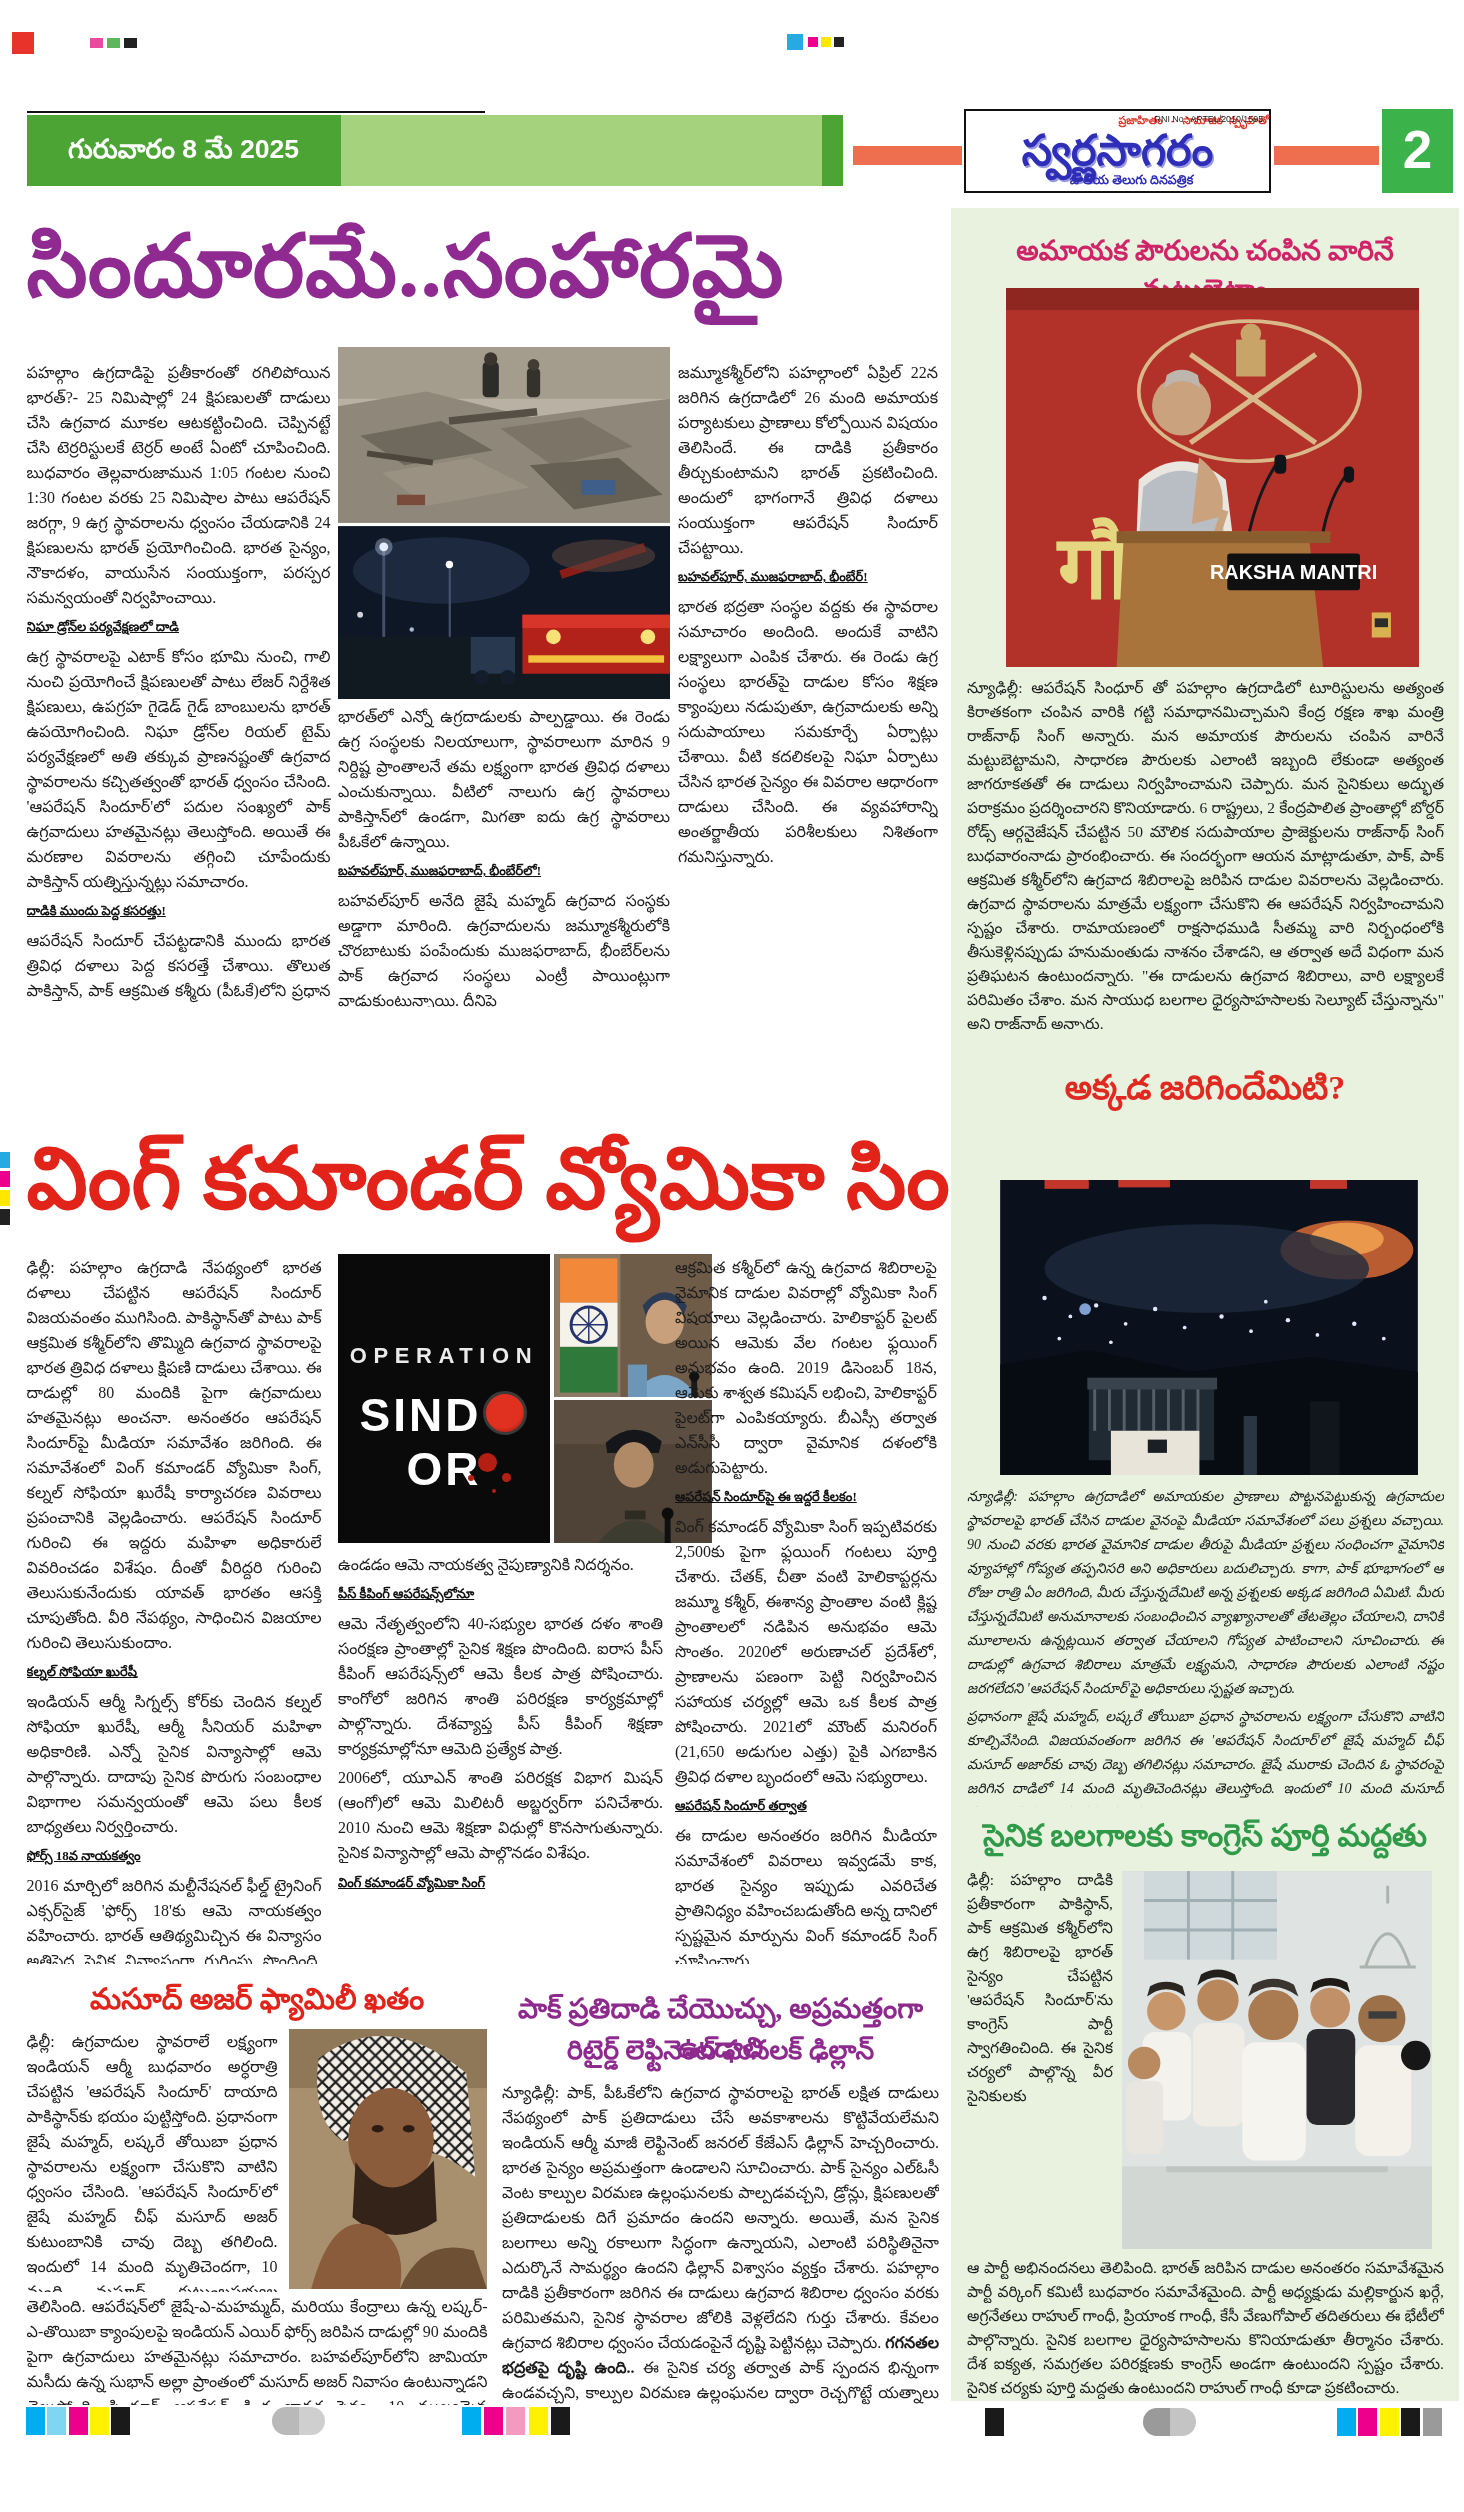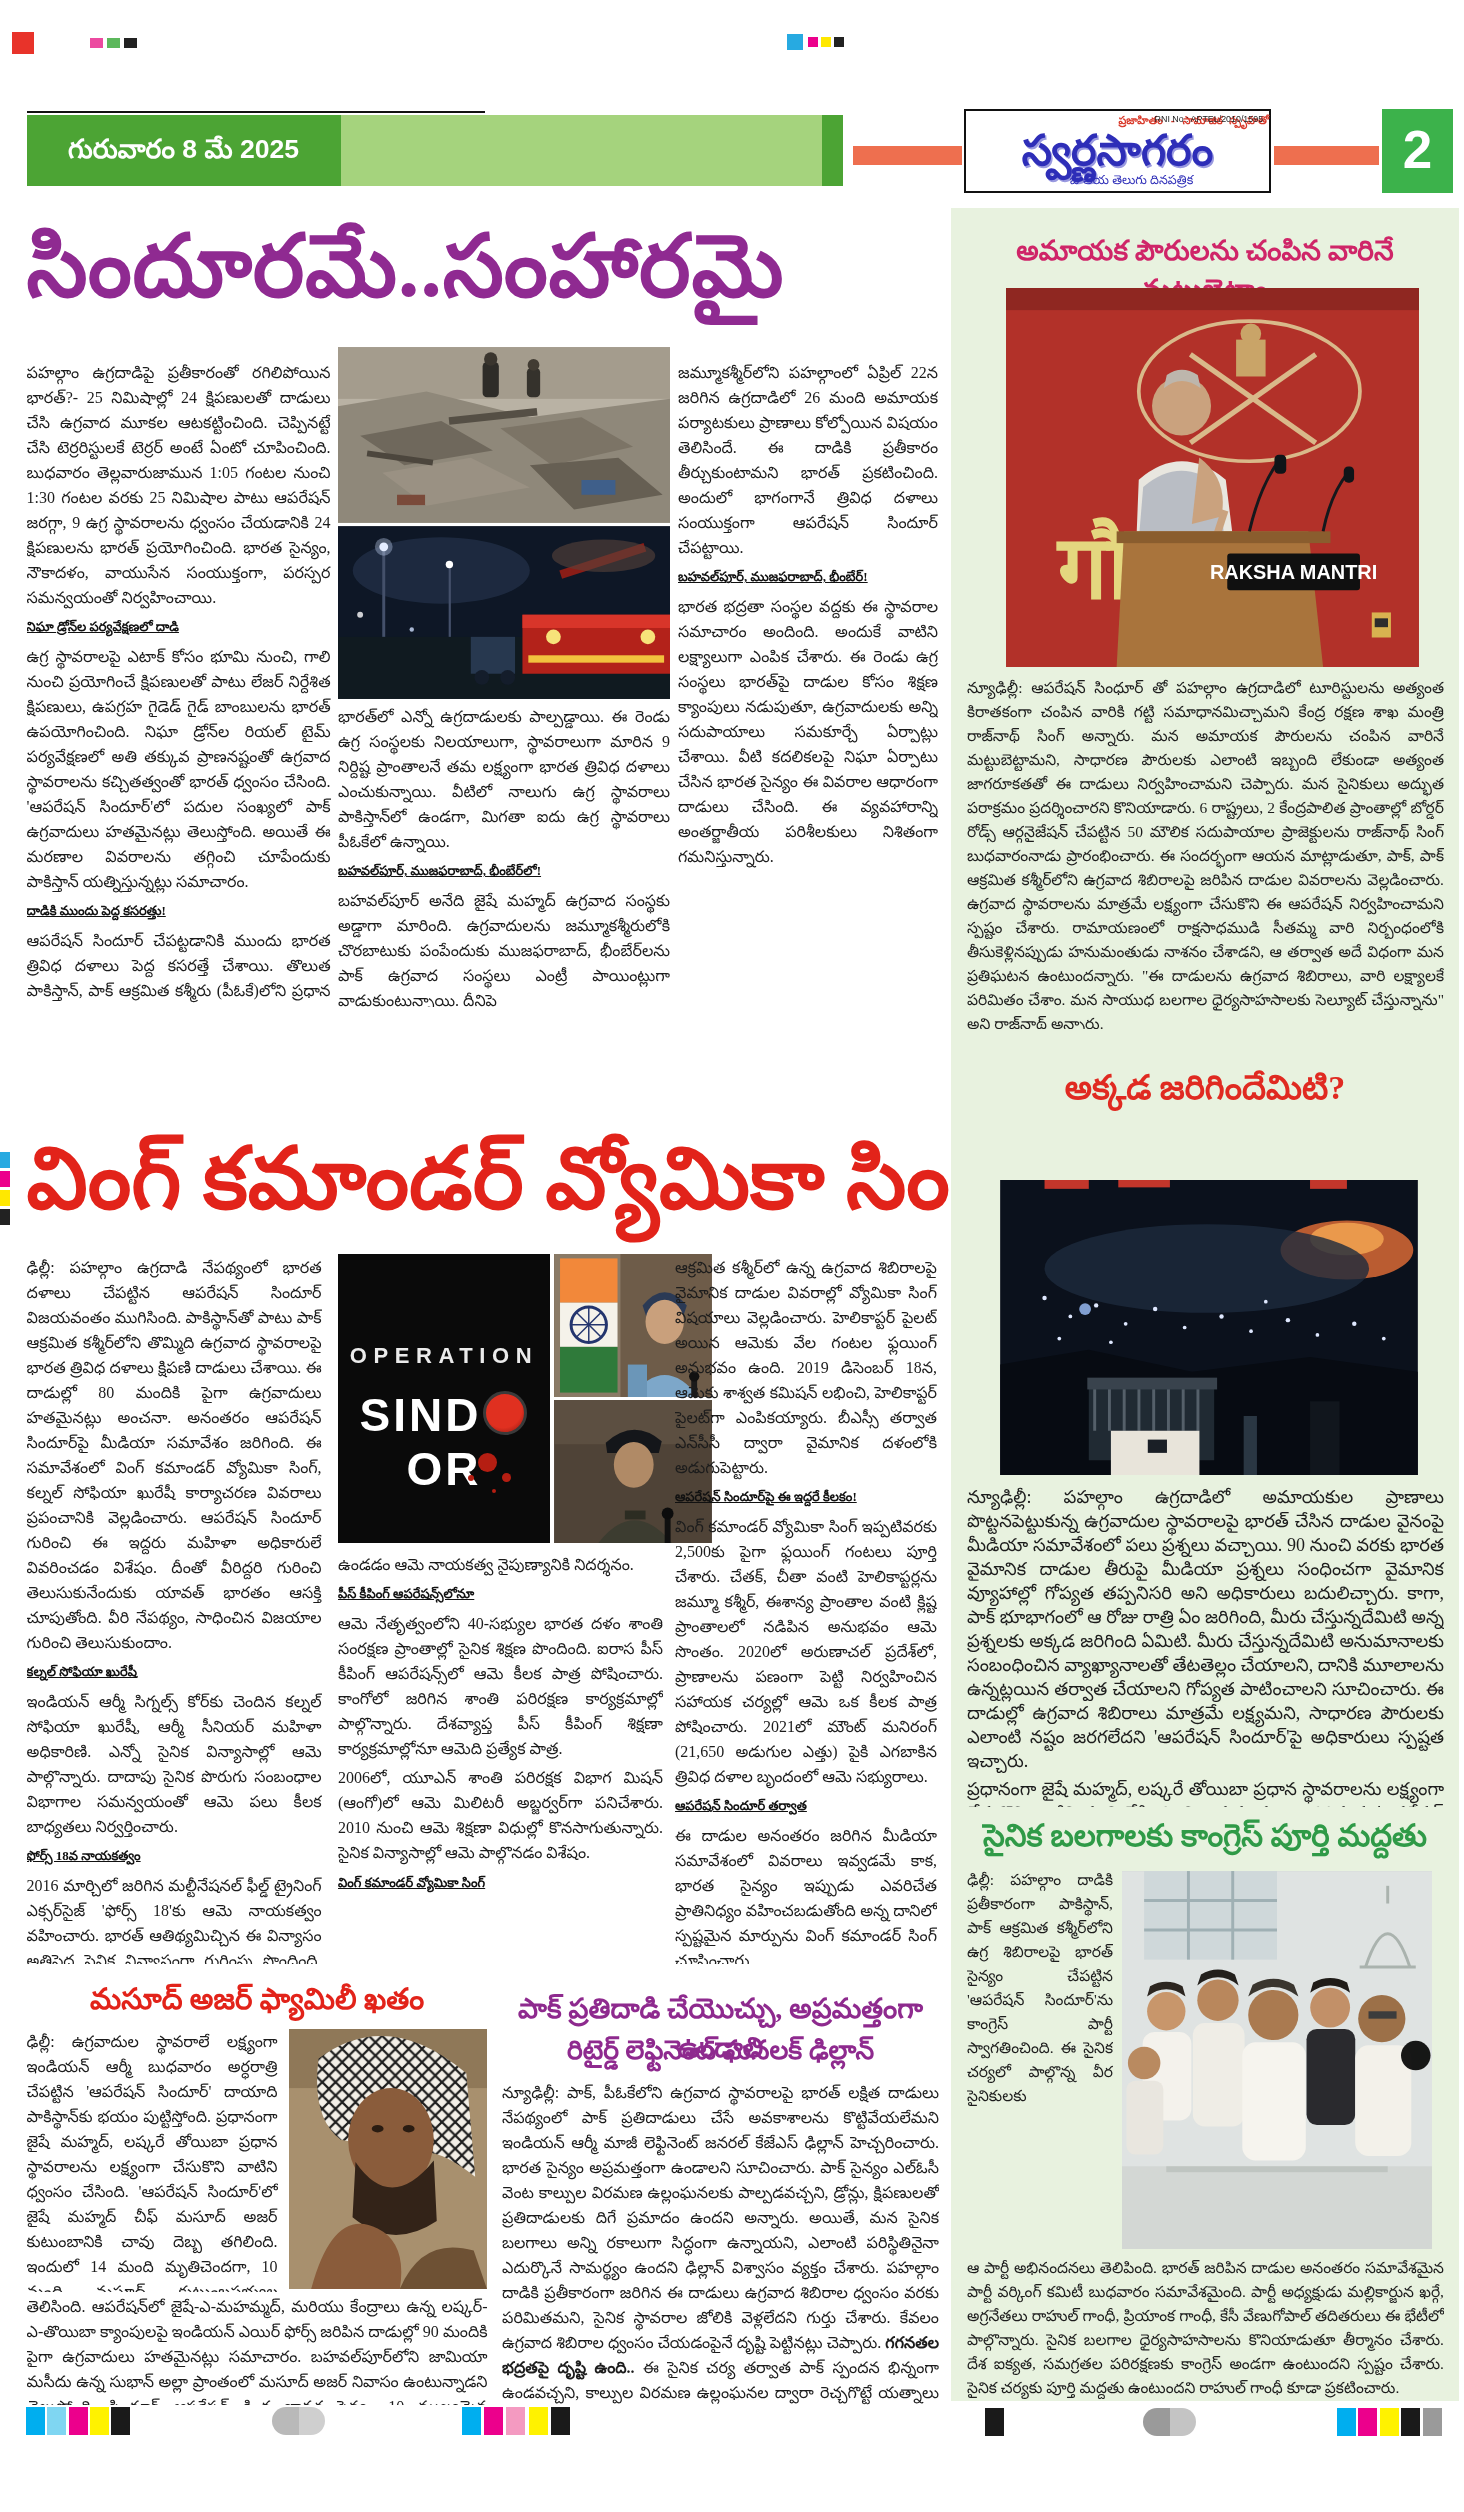--- a/index.html
+++ b/index.html
@@ -11,21 +11,21 @@
   .banner-dark{background:#4ca434;}
   .banner-light{background:#a5d37d;}
   .banner-stripe{background:#4ca434;}
   .date-text{color:#ffffff;font-family:"Liberation Sans",sans-serif;font-weight:bold;
              font-size:26.6px;line-height:69px;text-align:center;}
   .masthead{background:#ffffff;border:2.2px solid #111;box-sizing:border-box;text-align:center;}
   .mast-tagline{color:#d93a2b;font-size:11px;font-weight:bold;font-family:Liberation Mono, monospace;text-align:right;}
   .mast-rni{color:#222;font-size:8.9px;font-family:"Liberation Sans",sans-serif;position:absolute;right:5.9px;top:3px;}
   .mast-title{color:#2e2eb8;font-weight:bold;font-size:43px;line-height:44px;
               text-shadow:1.5px 1.5px 0 #9a9ae0;font-family:"Liberation Serif",serif;}
-  .mast-sub{color:#2e2eb8;font-size:12.6px;font-weight:normal;padding-left:28px;}
+  .mast-sub{color:#2e2eb8;font-size:12.6px;font-weight:bold;padding-left:28px;}
   .orange-dash{background:#ee6f4f;}
   .pagenum-box{background:#3cb24b;color:#ffffff;text-align:center;font-family:"Liberation Sans",sans-serif;
                font-weight:bold;font-size:53px;line-height:81px;}
   
   .headline-main{color:#8f2a91;font-weight:bold;font-size:87px;line-height:96px;letter-spacing:0.7px;}
   .hl2-black{color:#141414;font-weight:bold;font-size:77px;line-height:89px;}
   .hl2-red{color:#e2231a;font-weight:bold;font-size:86px;line-height:96px;}
   
   .col{text-align:justify;font-size:16px;line-height:25px;overflow:hidden;}
   .col p{margin:0 0 4.4px 0;}
@@ -348,21 +348,21 @@
           <line x1="268" y1="282" x2="268" y2="340"></line>
       </g>
       <rect x="118" y="268" width="176" height="16" fill="#39434d"></rect>
       <rect x="150" y="340" width="120" height="60" fill="#e8e4da"></rect>
       <rect x="200" y="352" width="26" height="18" fill="#1a1f26"></rect>
       <rect x="420" y="300" width="40" height="100" fill="#11161d"></rect>
       <rect x="330" y="320" width="18" height="80" fill="#2a3743"></rect>
     </svg>
   </div>
 
-  <div class="abs col" style="left:967px;top:1485px;width:477px;height:322px;font-size:18px;line-height:24px;">
+  <div class="abs col" style="left:967px;top:1485px;width:477px;height:322px;font-size:14px;line-height:24px;font-style:italic;">
     <p>న్యూఢిల్లీ: పహల్గాం ఉగ్రదాడిలో అమాయకుల ప్రాణాలు పొట్టనపెట్టుకున్న ఉగ్రవాదుల స్థావరాలపై భారత్ చేసిన దాడుల వైనంపై మీడియా సమావేశంలో పలు ప్రశ్నలు వచ్చాయి. 90 నుంచి వరకు భారత వైమానిక దాడుల తీరుపై మీడియా ప్రశ్నలు సంధించగా వైమానిక వ్యూహాల్లో గోప్యత తప్పనిసరి అని అధికారులు బదులిచ్చారు. కాగా, పాక్ భూభాగంలో ఆ రోజు రాత్రి ఏం జరిగింది, మీరు చేస్తున్నదేమిటి అన్న ప్రశ్నలకు అక్కడ జరిగింది ఏమిటి. మీరు చేస్తున్నదేమిటి అనుమానాలకు సంబంధించిన వ్యాఖ్యానాలతో తేటతెల్లం చేయాలని, దానికి మూలాలను ఉన్నట్లయిన తర్వాత చేయాలని గోప్యత పాటించాలని సూచించారు. ఈ దాడుల్లో ఉగ్రవాద శిబిరాలు మాత్రమే లక్ష్యమని, సాధారణ పౌరులకు ఎలాంటి నష్టం జరగలేదని 'ఆపరేషన్ సిందూర్'పై అధికారులు స్పష్టత ఇచ్చారు.</p>
     <p>ప్రధానంగా జైషే మహ్మద్, లష్కరే తోయిబా ప్రధాన స్థావరాలను లక్ష్యంగా చేసుకొని వాటిని కూల్చివేసింది. విజయవంతంగా జరిగిన ఈ 'ఆపరేషన్ సిందూర్'లో జైషే మహ్మద్ చీఫ్ మసూద్ అజార్‌కు చావు దెబ్బ తగిలినట్లు సమాచారం. జైషే మురాకు చెందిన ఓ స్థావరంపై జరిగిన దాడిలో 14 మంది మృతిచెందినట్లు తెలుస్తోంది. ఇందులో 10 మంది మసూద్ కుటుంబసభ్యులు హతమయ్యారు.</p>
   </div>
 
   <div class="abs panel-hl-green" style="left:960px;top:1818px;width:490px;">సైనిక బలగాలకు కాంగ్రెస్ పూర్తి మద్దతు</div>
 
   <div class="abs col" style="left:967px;top:1868px;width:146px;height:384px;font-size:15.5px;line-height:24px;">
     <p>ఢిల్లీ: పహల్గాం దాడికి ప్రతీకారంగా పాకిస్థాన్, పాక్ ఆక్రమిత కశ్మీర్‌లోని ఉగ్ర శిబిరాలపై భారత్ సైన్యం చేపట్టిన 'ఆపరేషన్ సిందూర్'ను కాంగ్రెస్ పార్టీ స్వాగతించింది. ఈ సైనిక చర్యలో పాల్గొన్న వీర సైనికులకు</p>
   </div>
 

